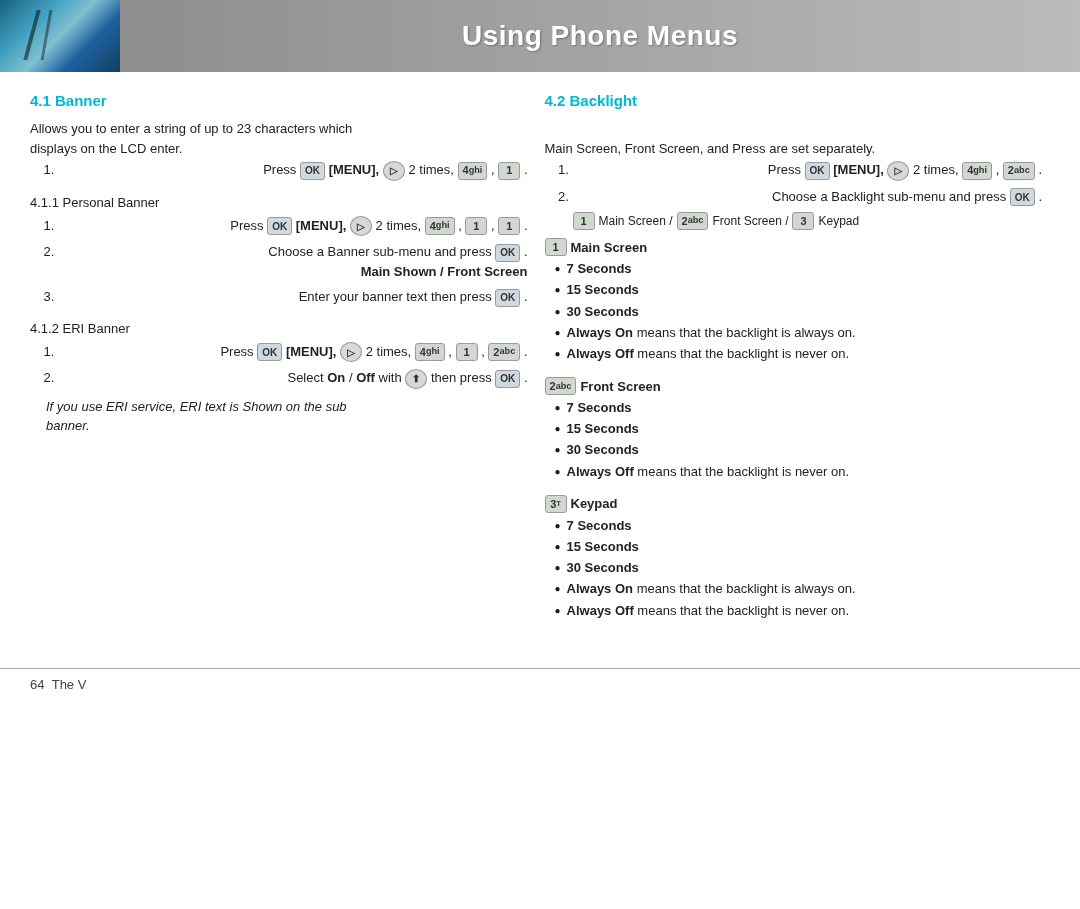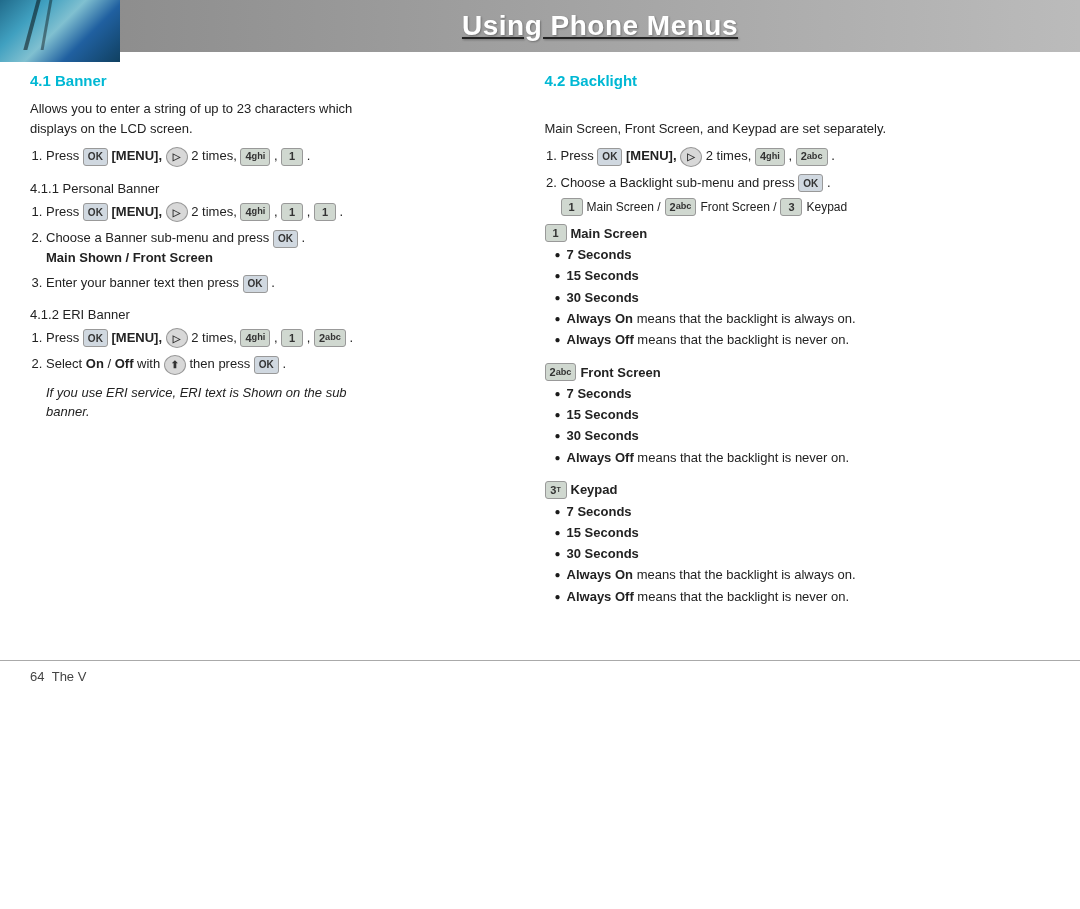--- a/index.html
+++ b/index.html
@@ -10,24 +10,23 @@
       color: #222;
       width: 1080px;
       min-height: 909px;
     }
 
     
     .page-header {
       display: flex;
       align-items: center;
       background: linear-gradient(to right, #888, #bbb);
-      height: 52px;
+      height: 72px;
       padding-left: 0;
       margin-bottom: 0;
-      text-decoration: underline;
     }
     .header-image {
       width: 120px;
       height: 72px;
       background: linear-gradient(135deg, #1a6080 0%, #40a0c0 30%, #80c0d0 50%, #2060a0 70%, #104060 100%);
       flex-shrink: 0;
       overflow: hidden;
       position: relative;
     }
     .header-image::before {
@@ -70,21 +69,21 @@
     .section-title {
       color: #00b8d4;
       font-size: 15px;
       font-weight: bold;
       margin-bottom: 10px;
     }
 
     .section-desc {
       font-size: 13px;
       color: #222;
-      margin-bottom: 8px;
+      margin-bottom: 2px;
       line-height: 1.5;
     }
 
     
     .key-btn {
       display: inline-flex;
       align-items: center;
       justify-content: center;
       background: #e0e0e0;
       border: 1px solid #999;
@@ -117,22 +116,23 @@
     }
     .key-btn.key2 {
       background: #d0d8d0;
     }
     .key-btn.key3 {
       background: #d0d8d0;
     }
 
     
     ol.steps {
-      margin-left: 16px;
+      margin-left: 28px;
       margin-bottom: 8px;
+      text-align: right;
     }
     ol.steps li {
       margin-bottom: 6px;
       line-height: 1.5;
     }
 
     
     .sub-section {
       margin-top: 14px;
       margin-bottom: 8px;
@@ -190,40 +190,40 @@
       gap: 4px;
       margin-bottom: 4px;
     }
 
     
     .page-footer {
       border-top: 1px solid #aaa;
       padding: 8px 30px;
       font-size: 13px;
       color: #444;
-      margin-top: 20px;
+      margin-top: 14px;
     }
   </style>
 </head>
 <body>
 
 <div class="page-header">
   <div class="header-image"></div>
   <div class="header-title">Using Phone Menus</div>
 </div>
 
 <div class="content">
 
   <div class="left-col">
 
     <div class="section-title">4.1 Banner</div>
 
     <p class="section-desc">
       <span>Allows you to enter a string of up to 23 characters which</span><br>
-      <span>displays on the LCD screen.</span>
+      <span>displays on the LCD enter.</span>
     </p>
 
     <ol class="steps">
       <li>
         <span>Press</span>
         <span class="key-btn ok">OK</span>
         <b>[MENU],</b>
         <span class="key-btn nav">▷</span>
         <span>2 times,</span>
         <span class="key-btn key4">4<sup>ghi</sup></span> ,
@@ -287,21 +287,21 @@
       </p>
     </div>
   </div>
 
   <div class="right-col">
 
     <div class="section-title">4.2 Backlight</div>
 
     <p class="section-desc">
       <br>
-      <span>Main Screen, Front Screen, and Keypad are set separately.</span>
+      <span>Main Screen, Front Screen, and Press are set separately.</span>
     </p>
 
     <ol class="steps">
       <li>
         <span>Press</span>
         <span class="key-btn ok">OK</span>
         <b>[MENU],</b>
         <span class="key-btn nav">▷</span>
         <span>2 times,</span>
         <span class="key-btn key4">4<sup>ghi</sup></span> ,

